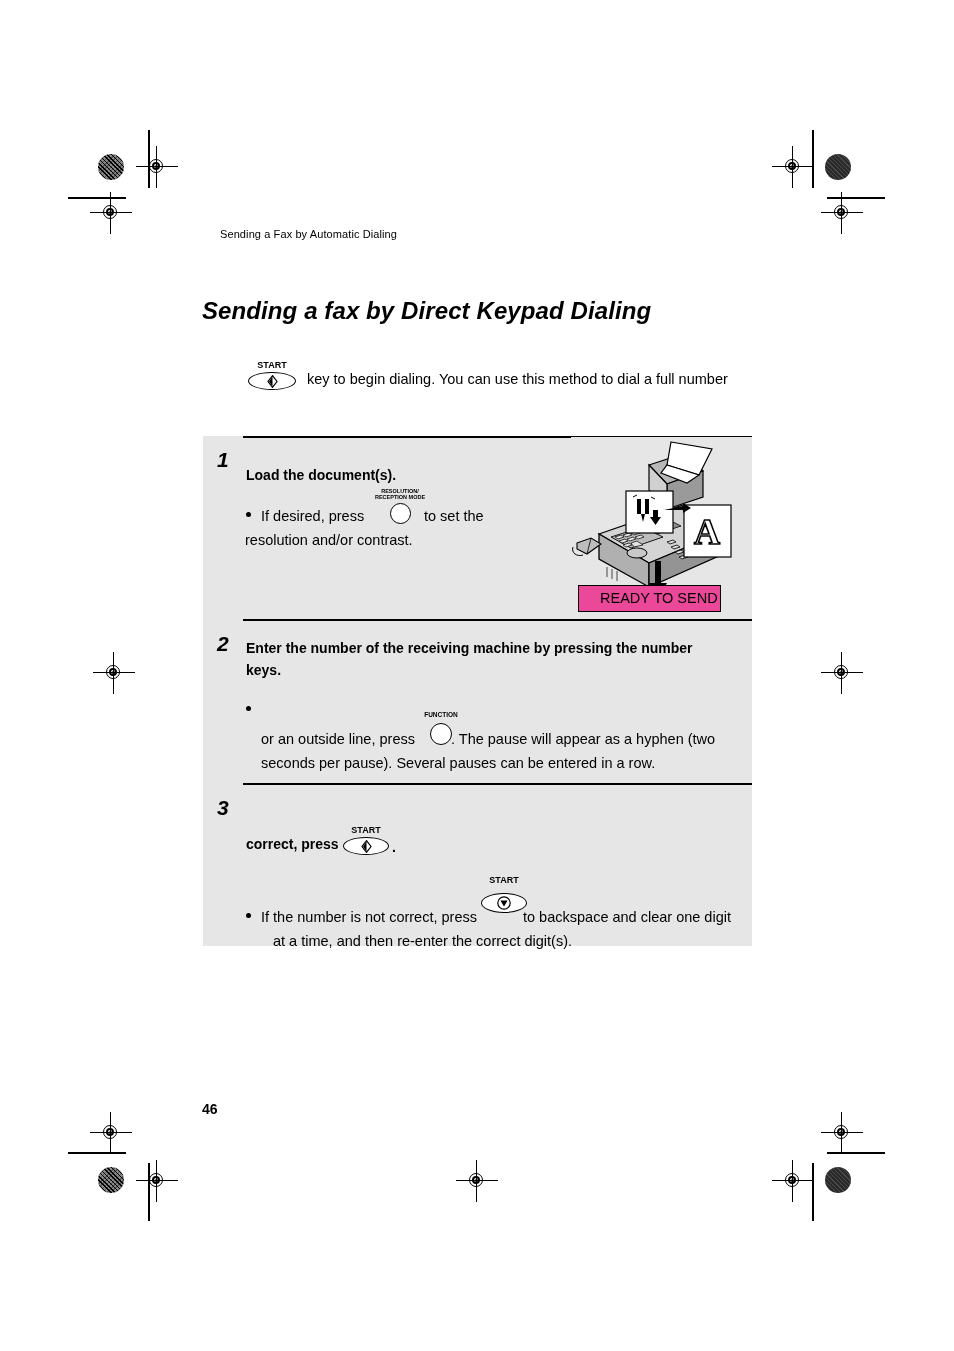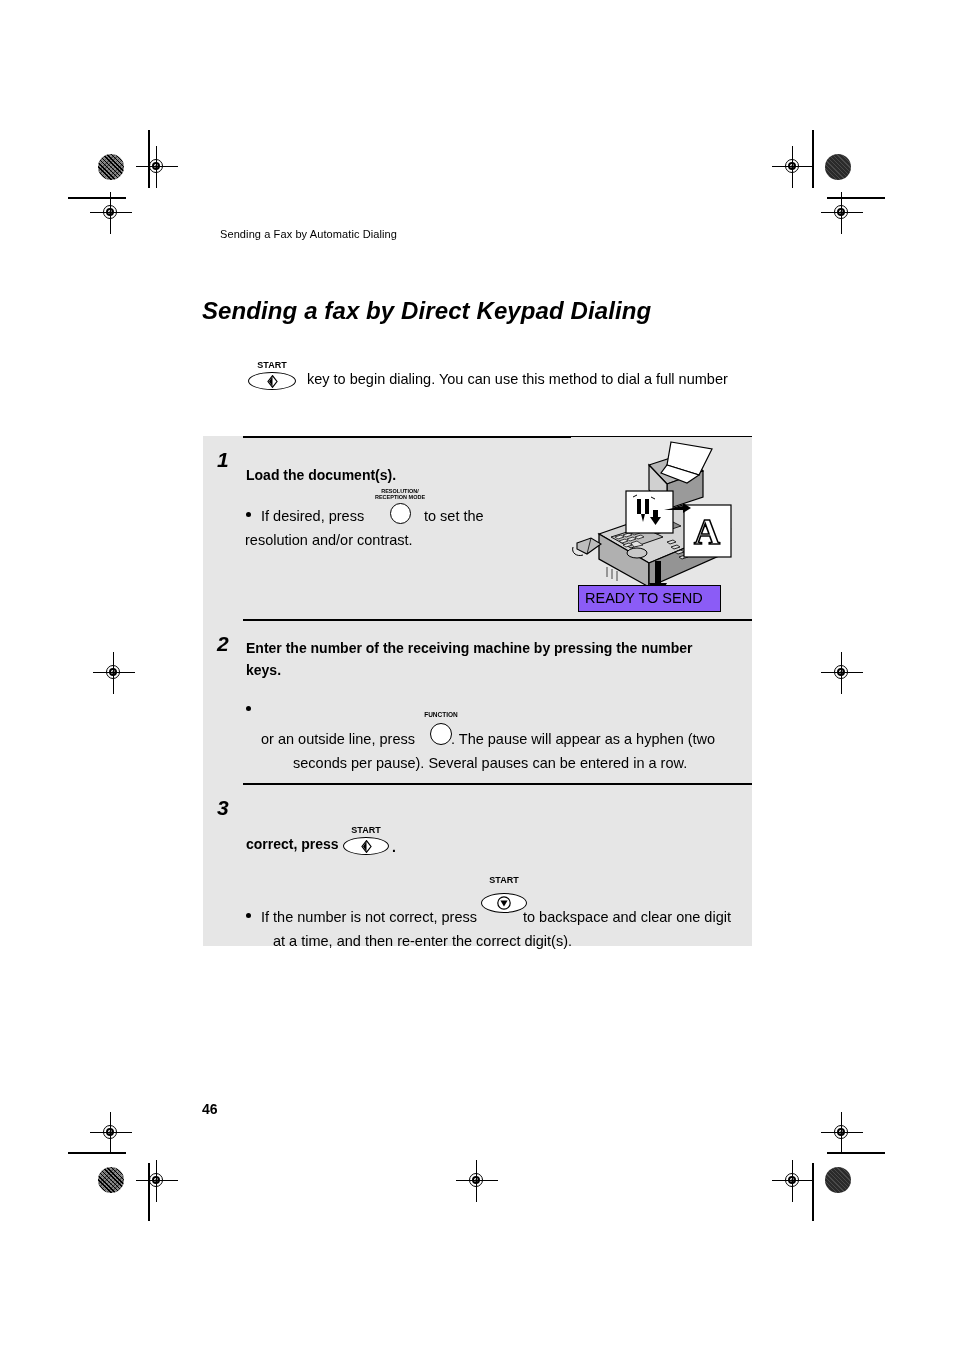--- a/index.html
+++ b/index.html
@@ -179,25 +179,25 @@
     height: 182px;
     background: #e6e6e6;
   }
   .display-box {
     position: absolute;
     left: 578px;
     top: 585px;
     width: 143px;
     height: 27px;
     border: 1.6px solid #000;
-    background: #8b5cf6;
+    background: #ec4899;
     box-sizing: border-box;
     font-size: 14.5px;
     line-height: 24px;
-    padding-left: 6px;
+    padding-left: 21px;
   }
 
   .page-number {
     position: absolute;
     left: 202px;
     top: 1101px;
     font-size: 14px;
     font-weight: bold;
   }
 </style>
@@ -338,21 +338,21 @@
   <div class="rule" style="top:183px;"></div>
   <div class="step-num" style="left:14px; top:196px;">2</div>
   <div class="step-head" style="left:43px; top:201px; width:480px;">
     <span>Enter the number of the receiving machine by pressing the number</span>
     <span>keys.</span>
   </div>
 
   <div class="bullet-dot" style="left:43px; top:270px;"></div>
   <div class="bullet-row" style="left:58px; top:288px;">or an outside line, press</div>
   <div class="bullet-row" style="left:248px; top:288px;">. The pause will appear as a hyphen (two</div>
-  <div class="bullet-row" style="left:58px; top:312px;margin-left:32px;">seconds per pause). Several pauses can be entered in a row.</div>
+  <div class="bullet-row" style="left:58px; top:312px;">seconds per pause). Several pauses can be entered in a row.</div>
 
   <div class="key" style="left:218px; top:276px; width:40px; height:34px;">
     <div class="key-label" style="top:0px; font-size:6.5px;">FUNCTION</div>
     <div class="key-circle" style="left:9px; top:11px; width:22px; height:22px;"></div>
   </div>
 
   <div class="rule" style="top:347px;"></div>
   <div class="step-num" style="left:14px; top:360px;">3</div>
   <div class="step-head" style="left:43px; top:397px;text-align:center;">correct, press</div>
   <div class="step-head" style="left:189px; top:400px;">.</div>

